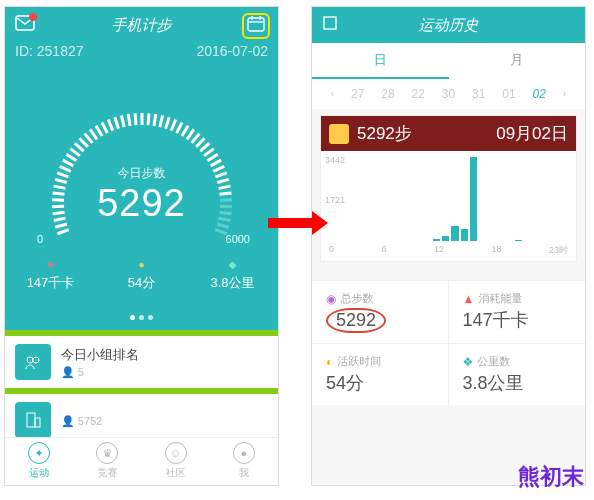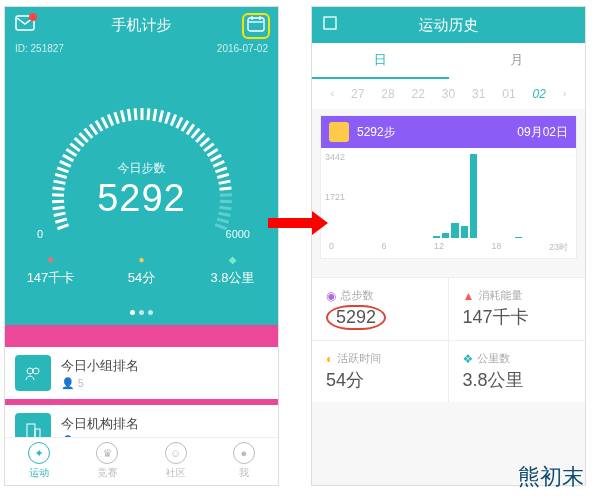--- a/index.html
+++ b/index.html
@@ -4,66 +4,66 @@
 <style>
   * { box-sizing: border-box; margin: 0; padding: 0; }
   body { font-family: -apple-system, "PingFang SC", "Microsoft YaHei", sans-serif; background: #eee; }
   .stage { position: relative; width: 594px; height: 500px; background: #fff; }
   .phone { position: absolute; width: 275px; height: 480px; background: #f7f7f7; border: 1px solid #ddd; overflow: hidden; }
   .phone.left { left: 4px; top: 6px; }
   .phone.right { left: 311px; top: 6px; }
 
   .teal { background: #29b7ba; }
   .hdr { color:#fff; height:36px; display:flex; align-items:center; justify-content:center; position:relative; }
-  .hdr .title { font-size:15px; }
+  .hdr .title { font-size:15px;font-style:italic; }
   .hdr .mail { position:absolute; left:10px; top:8px; }
   .hdr .cal  { position:absolute; right:8px; top:6px; border:2px solid #ffe100; border-radius:6px; padding:1px 3px; }
   .badge-dot { position:absolute; width:8px; height:8px; background:#ff4444; border-radius:50%; top:-2px; left:14px; }
 
-  .meta { color:#cdeeee; font-size:10px; display:flex; justify-content:space-between; padding:0 10px 4px;text-align:right; }
+  .meta { color:#cdeeee; font-size:14px; display:flex; justify-content:space-between; padding:0 10px 4px;text-align:right; }
 
   .dial-wrap { height:190px; position:relative; }
   .dial-svg { position:absolute; left:50%; top:10px; transform:translateX(-50%); }
   .dial-center { position:absolute; left:0; right:0; top:62px; text-align:center; color:#fff;margin-top:40px; }
   .dial-center .lbl { font-size:12px; opacity:.9; }
   .dial-center .big { font-size:38px; font-weight:300; letter-spacing:1px; }
   .scale { position:absolute; bottom:8px; color:#eafdff; font-size:11px; }
   .scale.zero { left:32px; } .scale.max { right:28px; }
 
   .statsrow { display:flex; color:#fff; padding:6px 0 14px; }
   .statsrow .cell { flex:1; text-align:center; font-size:13px; }
   .statsrow .cell .ic { font-size:10px; display:block; margin-bottom:4px; }
   .ic.red { color:#ff6b6b; } .ic.yel { color:#ffc94a; } .ic.grn { color:#7aeac6; }
 
   .dots { text-align:center; padding-bottom:6px; }
   .dots span { display:inline-block; width:5px; height:5px; border-radius:50%; background:#bdeceb; margin:0 2px; }
   .dots span.on { background:#fff; }
 
-  .cards { background:#ec4899; padding:22px 0 0; }
+  .cards { background:#84cc16; padding:6px 0 0; }
   .card { background:#fff; margin:0 0 6px; padding:8px 10px; display:flex; align-items:center; }
   .card .thumb { width:36px; height:36px; border-radius:4px; background:#29b7ba; margin-right:10px; display:flex; align-items:center; justify-content:center; color:#fff; }
   .card .txt .t1 { font-size:13px; color:#444; }
   .card .txt .t2 { font-size:11px; color:#bbb; margin-top:2px; }
 
   .tabbar { position:absolute; bottom:0; left:0; right:0; height:48px; background:#fff; border-top:1px solid #eee; display:flex; }
   .tabbar .tab { flex:1; text-align:center; font-size:10px; color:#bbb; padding-top:4px; }
   .tabbar .tab.on { color:#29b7ba; }
   .tabbar .tab .cir { width:22px; height:22px; border:1.5px solid currentColor; border-radius:50%; margin:0 auto 2px; display:flex; align-items:center; justify-content:center; font-size:11px; }
 
   
   .subtabs { display:flex; background:#fff; }
   .subtabs .st { flex:1; text-align:center; padding:8px 0; font-size:13px; color:#999; }
   .subtabs .st.on { color:#29b7ba; border-bottom:2px solid #29b7ba; }
 
   .dayrow { display:flex; justify-content:space-around; padding:8px 10px; font-size:12px; color:#ccc; background:#fff; }
   .dayrow .d.on { color:#29b7ba;font-style:italic; }
   .dayrow .chev { color:#ccc; font-size:11px; }
 
   .histbox { margin:6px 8px; background:#fff; border:1px solid #eee; }
-  .histhdr { background:#8b5cf6; color:#fff; font-size:12px; display:flex; align-items:center; padding:6px 8px; justify-content:space-between; }
+  .histhdr { background:#7f1d1d; color:#fff; font-size:17px; display:flex; align-items:center; padding:6px 8px; justify-content:space-between; }
   .histhdr .sq { width:20px; height:20px; background:#ffc94a; border-radius:3px; margin-right:8px; }
   .histhdr .lft { display:flex; align-items:center; }
   .chart { height:110px; position:relative; padding:6px 8px 20px; }
   .ylab { position:absolute; left:4px; font-size:9px; color:#bbb; }
   .xaxis { position:absolute; bottom:4px; left:8px; right:8px; display:flex; justify-content:space-between; font-size:9px; color:#bbb; }
   .bars { position:absolute; left:30px; right:8px; bottom:20px; top:6px; display:flex; align-items:flex-end; gap:2px; }
   .bars .b { flex:1; background:#29b7ba; }
 
   .grid4 { display:flex; flex-wrap:wrap; background:#fff; margin-top:18px; }
   .grid4 .g { width:50%; padding:10px 14px; border-top:1px solid #eee; }
@@ -71,21 +71,21 @@
   .grid4 .g .gh { font-size:11px; color:#aaa; display:flex; align-items:center; gap:4px; }
   .grid4 .g .gv { font-size:18px; color:#555; margin-top:2px; }
   .mark-circle { border:2px solid #d43; border-radius:50%/60%; padding:0 8px; display:inline-block; }
   .ico-s { font-size:12px; }
   .i-pur{color:#b26be0;} .i-red{color:#ff5a5a;} .i-yel{color:#ffb300;} .i-teal{color:#29b7ba;}
 
   .arrow { position:absolute; left:268px; top:218px; }
   .arrow .shaft { width:46px; height:10px; background:#ff0000; }
   .arrow .head { width:0; height:0; border-left:16px solid #ff0000; border-top:12px solid transparent; border-bottom:12px solid transparent; position:absolute; left:44px; top:-7px; }
 
-  .watermark { position:absolute; right:10px; bottom:8px; font-size:22px; font-weight:400; color:#0c4a6e; }
+  .watermark { position:absolute; right:10px; bottom:8px; font-size:22px; font-weight:700; color:#6d28d9; }
 </style>
 </head>
 <body>
 
 <div class="stage">
 
   <div class="phone left">
     <div class="teal">
       <div class="hdr">
         <span class="mail">
@@ -193,21 +193,20 @@
         </div>
       </div>
       <div class="card">
         <div class="thumb">
             <svg width="20" height="20" viewBox="0 0 20 20">
               <rect x="4" y="3" width="8" height="14" fill="none" stroke="#fff"></rect>
               <rect x="12" y="8" width="5" height="9" fill="none" stroke="#fff"></rect>
             </svg>
           </div>
         <div class="txt">
-          <div class="t1">今日机构排名</div>
           <div class="t2"><span>👤 </span><span>5752</span></div>
         </div>
       </div>
     </div>
 
     <div class="tabbar">
       <div class="tab on"><div class="cir">✦</div><span>运动</span></div>
       <div class="tab"><div class="cir">♛</div><span>竞赛</span></div>
       <div class="tab"><div class="cir">☺</div><span>社区</span></div>
       <div class="tab"><div class="cir">●</div><span>我</span></div>

